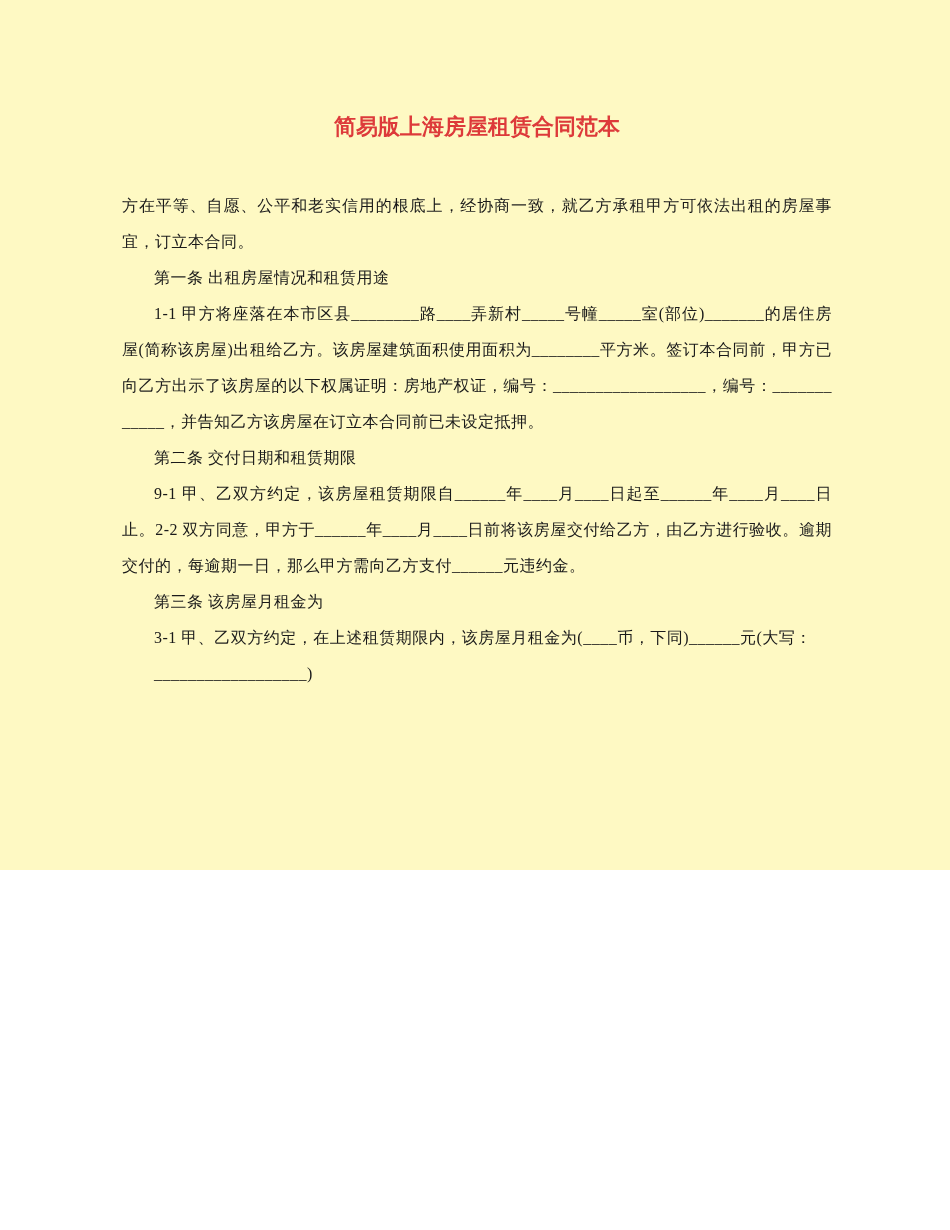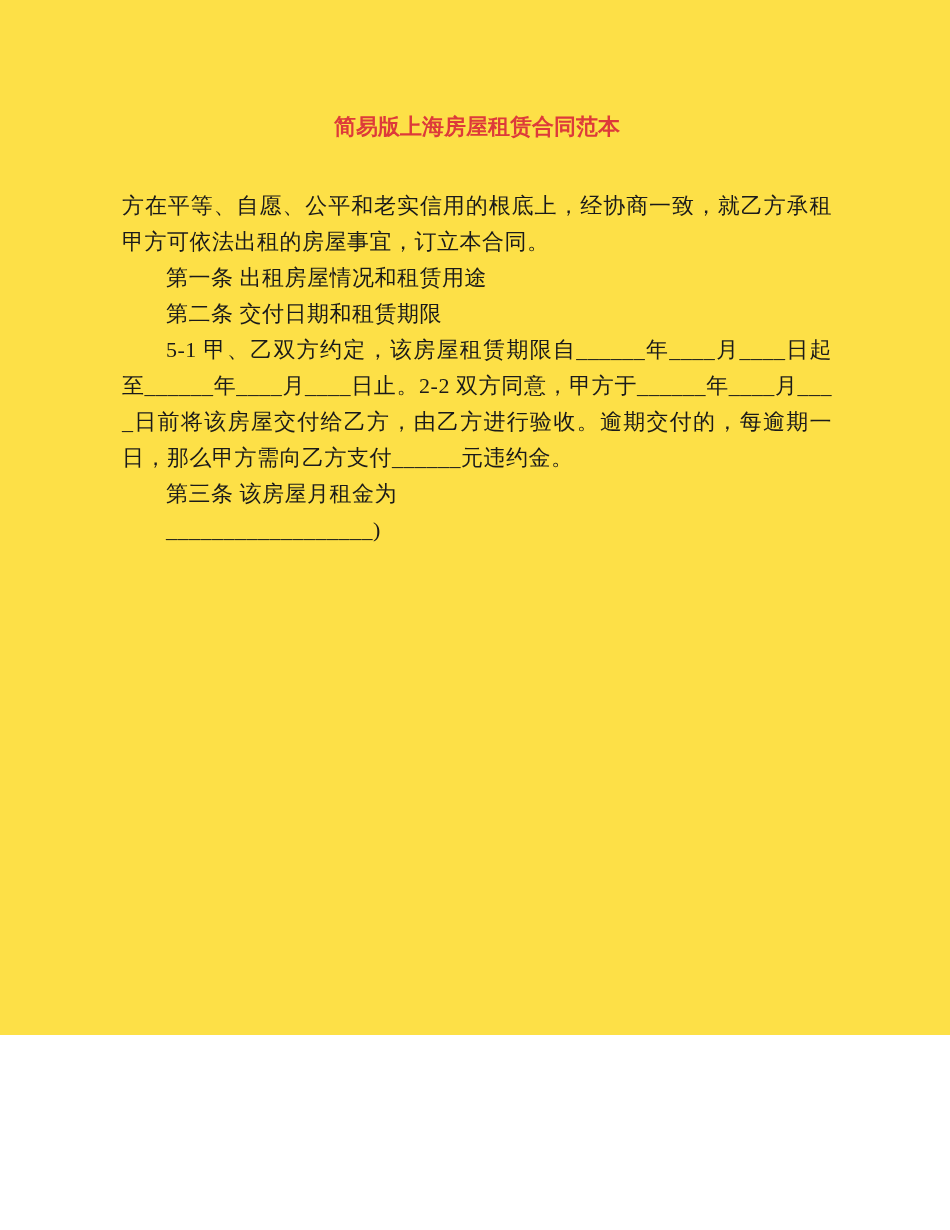--- a/index.html
+++ b/index.html
@@ -3,40 +3,40 @@
 <meta charset="utf-8">
 <style>
   html, body {
     margin: 0;
     padding: 0;
     background: #ffffff;
   }
   .page {
     position: relative;
     width: 950px;
-    height: 1035px;
-    background: #fde047;
+    height: 870px;
+    background: #fef9c3;
     overflow: hidden;
     font-family: "Liberation Serif", "DejaVu Serif", serif;
     color: #1a1a1a;
   }
   .doc {
     padding: 112px 118px 0 122px;
   }
   .doc-title {
     margin: 0 0 46px 0;
     text-align: center;
     font-size: 22px;
     line-height: 30px;
     font-weight: bold;
     color: #dd3a3a;
   }
   .para {
     margin: 0;
-    font-size: 22px;
+    font-size: 16px;
     line-height: 36px;
     text-align: justify;
     text-justify: inter-ideograph;
     letter-spacing: 0.5px;
     word-break: break-all;
   }
   .para.indented {
     text-indent: 2em;
   }
 </style>
@@ -45,26 +45,28 @@
 
 <div class="page">
   <div class="doc">
 
     <h1 class="doc-title">简易版上海房屋租赁合同范本</h1>
 
     <p class="para">方在平等、自愿、公平和老实信用的根底上，经协商一致，就乙方承租甲方可依法出租的房屋事宜，订立本合同。</p>
 
     <p class="para indented">第一条 出租房屋情况和租赁用途</p>
 
+    <p class="para indented">1-1 甲方将座落在本市区县________路____弄新村_____号幢_____室(部位)_______的居住房屋(简称该房屋)出租给乙方。该房屋建筑面积使用面积为________平方米。签订本合同前，甲方已向乙方出示了该房屋的以下权属证明：房地产权证，编号：__________________，编号：____________，并告知乙方该房屋在订立本合同前已未设定抵押。</p>
 
 
 
     <p class="para indented">第二条 交付日期和租赁期限</p>
 
-    <p class="para indented">5-1 甲、乙双方约定，该房屋租赁期限自______年____月____日起至______年____月____日止。2-2 双方同意，甲方于______年____月____日前将该房屋交付给乙方，由乙方进行验收。逾期交付的，每逾期一日，那么甲方需向乙方支付______元违约金。</p>
+    <p class="para indented">9-1 甲、乙双方约定，该房屋租赁期限自______年____月____日起至______年____月____日止。2-2 双方同意，甲方于______年____月____日前将该房屋交付给乙方，由乙方进行验收。逾期交付的，每逾期一日，那么甲方需向乙方支付______元违约金。</p>
 
     <p class="para indented">第三条 该房屋月租金为</p>
 
+    <p class="para indented">3-1 甲、乙双方约定，在上述租赁期限内，该房屋月租金为(____币，下同)______元(大写：</p>
 
     <p class="para indented">__________________)</p>
 
   </div>
 </div>
 
 </body></html>

